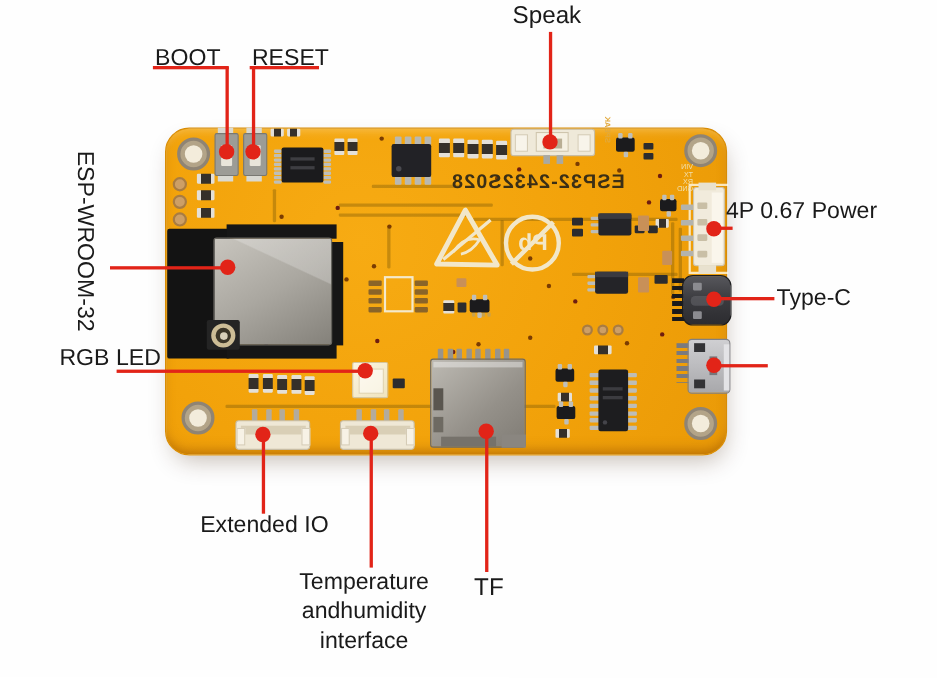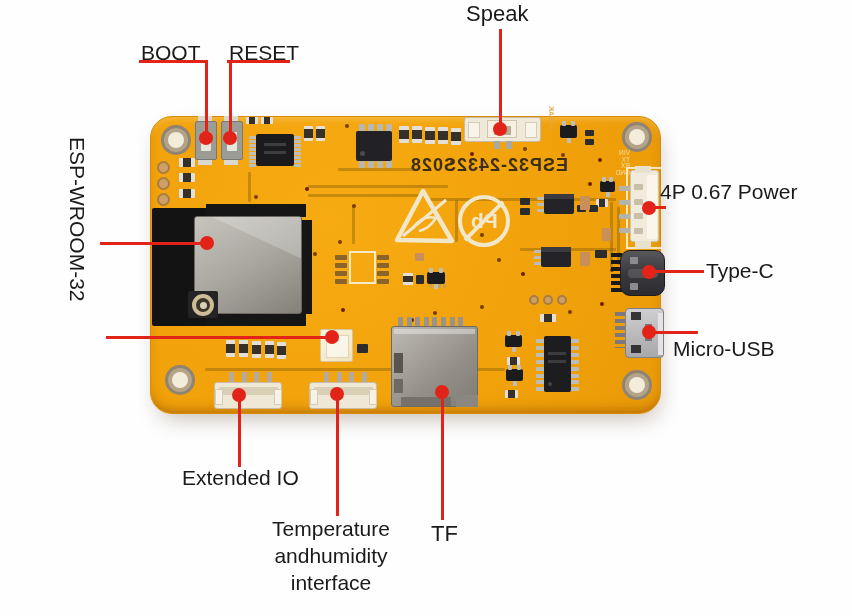--- a/index.html
+++ b/index.html
@@ -428,25 +428,25 @@
   <div class="rline" style="left:336px;top:396px;width:2.5px;height:120px;"></div>
   <div class="rdot" style="left:337px;top:394px;"></div>
 
   <div class="rline" style="left:441px;top:394px;width:2.5px;height:126px;"></div>
   <div class="rdot" style="left:442px;top:392px;"></div>
 
   <div class="lbl" style="left:466px;top:2px;font-size:22px;">Speak</div>
   <div class="lbl" style="left:141px;top:41px;">BOOT</div>
   <div class="lbl" style="left:229px;top:41px;">RESET</div>
   <div class="lbl" style="left:66px;top:137px;writing-mode:vertical-rl;">ESP-WROOM-32</div>
+  <div class="lbl" style="left:54px;top:314px;">RGB LED</div>
   <div class="lbl" style="left:660px;top:180px;width:132px;text-align:center;line-height:23px;">
     <div>4P 0.67 Power</div>
   </div>
   <div class="lbl" style="left:706px;top:259px;">Type-C</div>
-  <div class="lbl" style="left:673px;top:337px;">Micro-USB</div>
   <div class="lbl" style="left:182px;top:466px;">Extended IO</div>
   <div class="lbl" style="left:266px;top:515px;width:130px;text-align:center;line-height:27px;">
     <div>Temperature</div>
     <div>andhumidity</div>
     <div>interface</div>
   </div>
   <div class="lbl" style="left:431px;top:522px;font-size:22px;">TF</div>
 
 </div>
 

